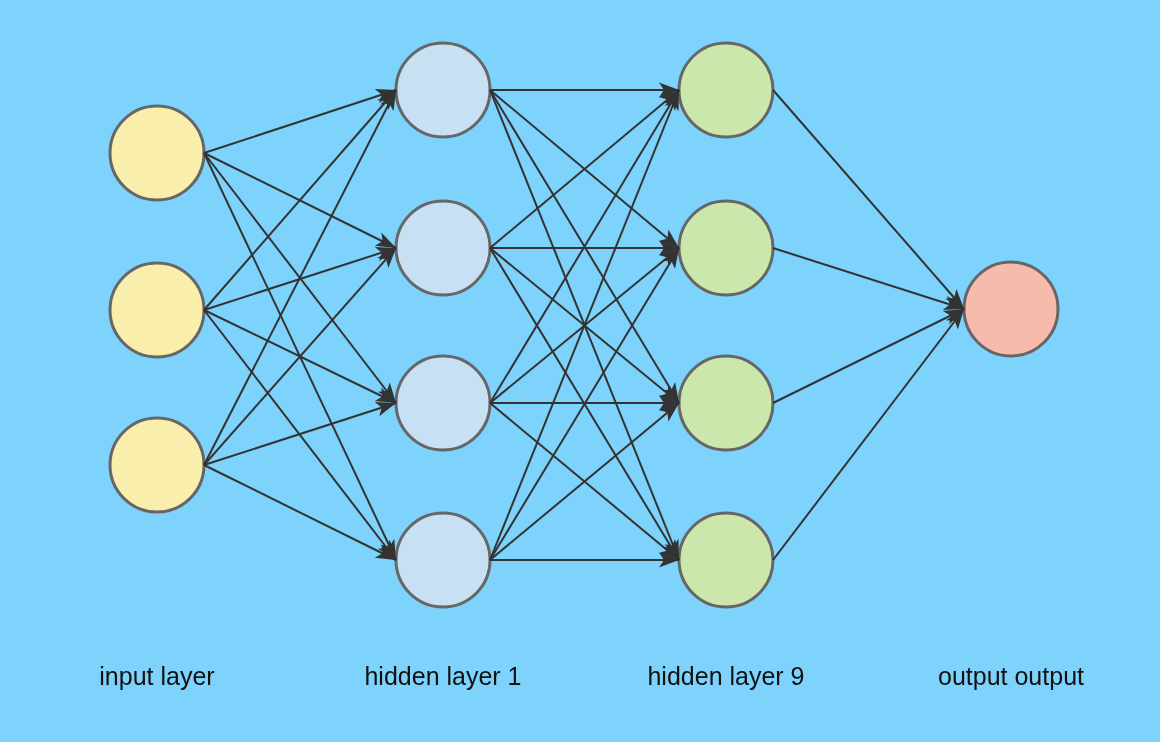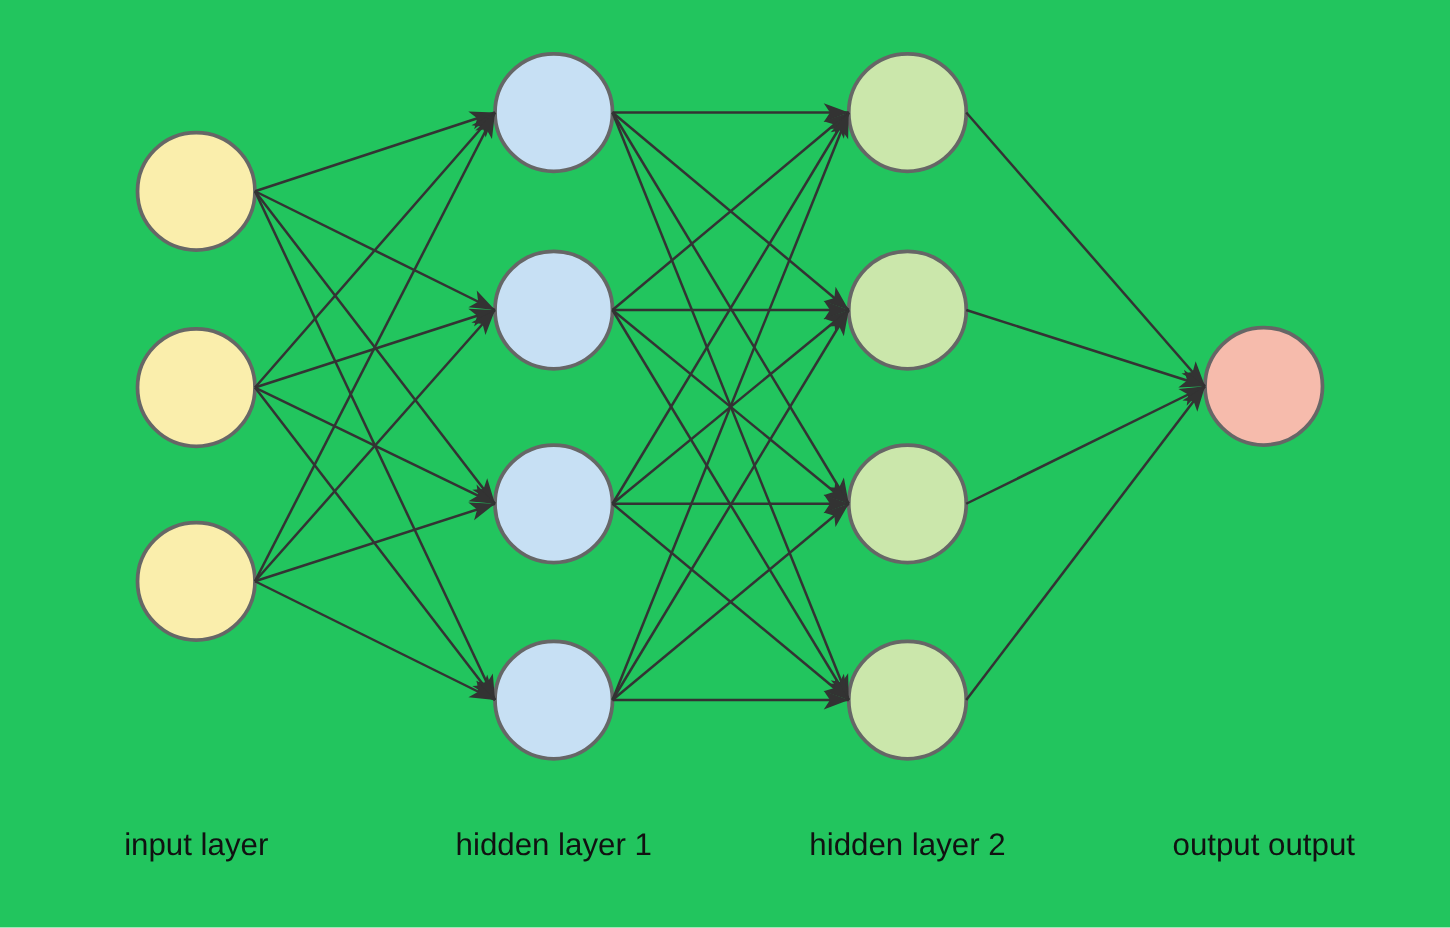--- a/index.html
+++ b/index.html
@@ -5,21 +5,21 @@
   html, body {
     margin: 0;
     padding: 0;
     background: #ffffff;
     overflow: hidden;
   }
   #canvas {
     position: relative;
     width: 1160px;
     height: 742px;
-    background: #22c55e;
+    background: #7dd3fc;
     font-family: "Liberation Sans", sans-serif;
   }
   #net-svg {
     position: absolute;
     left: 0;
     top: 0;
     display: block;
   }
   .layer-label {
     position: absolute;
@@ -82,16 +82,16 @@
       <line x1="490" y1="560" x2="679" y2="560" stroke="#333333" stroke-width="2" marker-end="url(#arrow)"></line>
       <line x1="773" y1="90" x2="964" y2="309" stroke="#333333" stroke-width="2" marker-end="url(#arrow)"></line>
       <line x1="773" y1="248" x2="964" y2="309" stroke="#333333" stroke-width="2" marker-end="url(#arrow)"></line>
       <line x1="773" y1="403" x2="964" y2="309" stroke="#333333" stroke-width="2" marker-end="url(#arrow)"></line>
       <line x1="773" y1="560" x2="964" y2="309" stroke="#333333" stroke-width="2" marker-end="url(#arrow)"></line>
     </svg>
 
   <div>
     <div class="layer-label" style="left: 157px; top: 663px; color: rgb(17, 17, 17);">input layer</div>
     <div class="layer-label" style="left: 443px; top: 663px; color: rgb(17, 17, 17);">hidden layer 1</div>
-    <div class="layer-label" style="left: 726px; top: 663px; color: rgb(17, 17, 17);">hidden layer 2</div>
+    <div class="layer-label" style="left: 726px; top: 663px; color: rgb(17, 17, 17);">hidden layer 9</div>
     <div class="layer-label" style="left: 1011px; top: 663px; color: rgb(17, 17, 17);">output output</div>
   </div>
 </div>
 
 </body></html>

